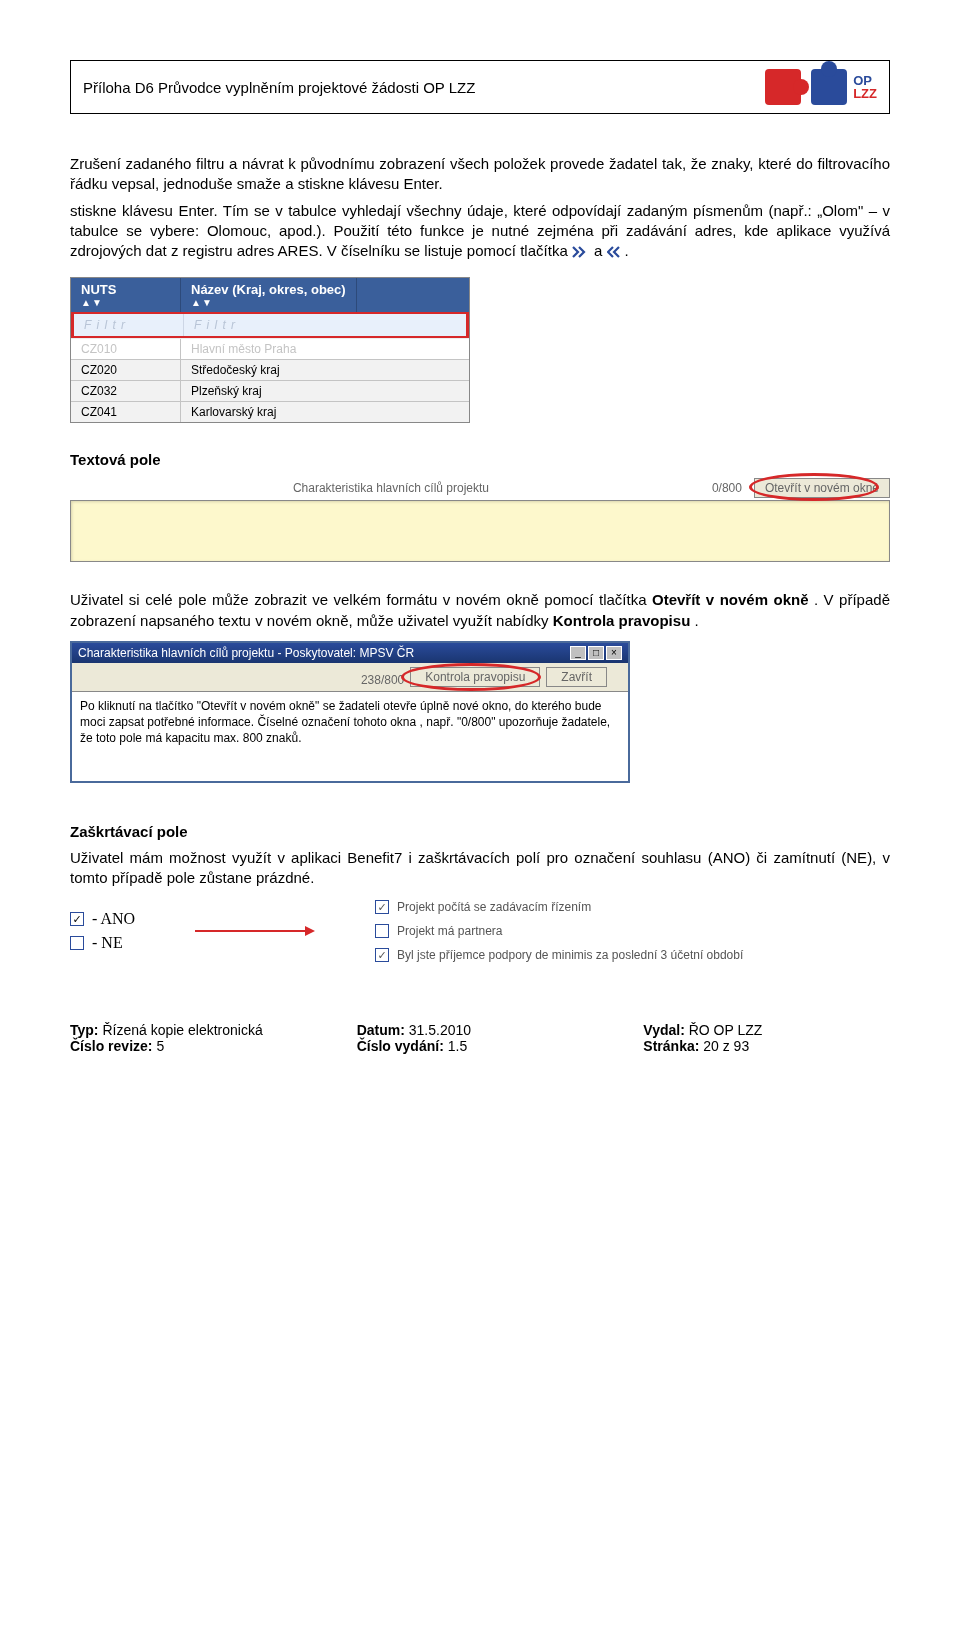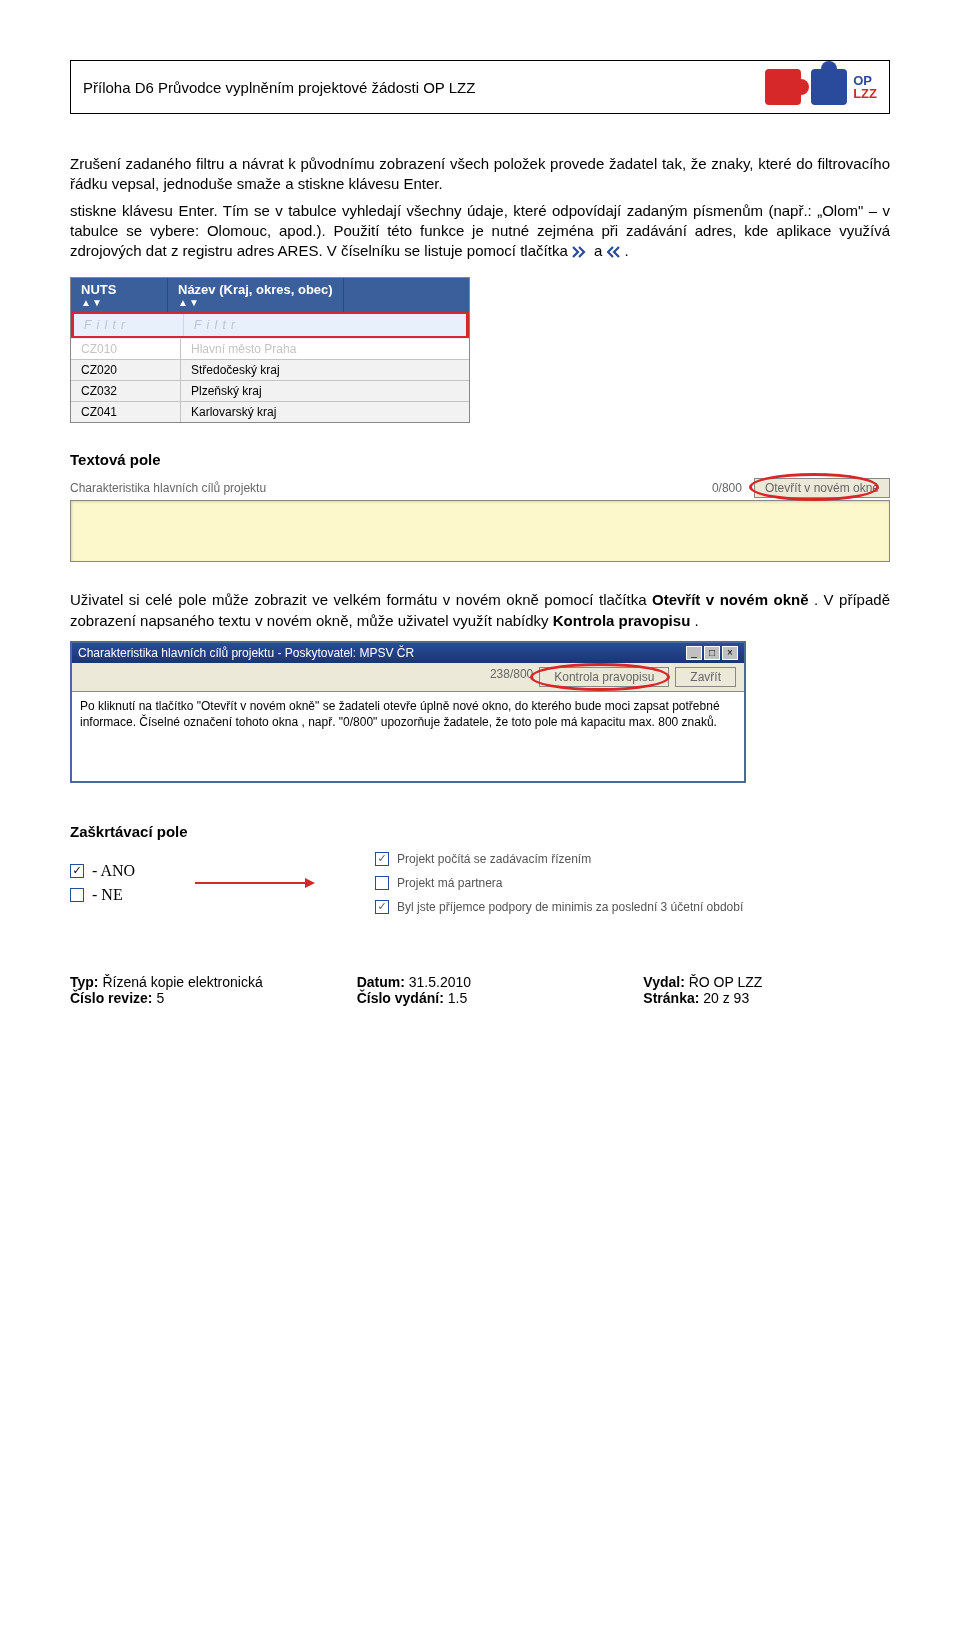--- a/index.html
+++ b/index.html
@@ -18,45 +18,45 @@
   p { margin: 6px 0; line-height: 1.35; }
   .bold { font-weight: bold; }
   .justify { text-align: justify; }
 
   .nav-icon { display: inline-block; vertical-align: middle; }
   .nav-icon svg { display: block; }
 
   .screenshot1 { margin: 16px 0 28px 0; border: 1px solid #888; width: 400px; }
   .scr1-header { background: #3a5f9b; color: #fff; font-weight: bold; font-size: 13px; display: flex; }
   .scr1-header > div { padding: 4px 10px; border-right: 1px solid #2d4a7a; }
-  .scr1-header .col1 { width: 97px; }
+  .scr1-header .col1 { width: 110px; }
   .scr1-header .sort { font-size: 10px; letter-spacing: 1px; }
   .scr1-filter-row { background: #e8f0fb; display: flex; border: 2px solid #d62829; border-left:3px solid #d62829; border-right:3px solid #d62829;}
   .scr1-filter-row > div { padding: 4px 10px; font-size: 12px; font-style: italic; color: #b8c4d6; letter-spacing: 1px; }
   .scr1-filter-row .col1 { width: 110px; border-right: 1px solid #cdd6e5; }
   .scr1-row { display: flex; background: #f2f2f2; border-top: 1px solid #c4c4c4; font-size: 12px; }
   .scr1-row > div { padding: 3px 10px; }
   .scr1-row .col1 { width: 110px; border-right: 1px solid #c4c4c4; }
   .scr1-row.ghost { color: #c4c4c4; background:#fff; border-top:1px solid #eee;}
 
-  .screenshot2 { margin: 10px 0 28px 0; }
+  .screenshot2 { margin: 10px 0 28px 0; text-align: center; }
   .scr2-top { display: flex; align-items: center; font-size: 12px; color: #666; padding-bottom: 2px; }
   .scr2-top .lbl { flex: 1; }
   .scr2-top .count { margin-right: 12px; }
   .scr2-btn { border: 1px solid #888; background: #ece9d8; padding: 2px 10px; font-size: 12px; position: relative; }
   .red-circle { position: absolute; border: 3px solid #d62829; border-radius: 50%; width: 130px; height: 28px; pointer-events: none; }
   .red-circle.c1 { top: -6px; left: -6px; }
   .red-circle.c2 { top: -5px; left: -10px; width: 140px; }
   .scr2-textarea { background: #fdf8cc; border: 1px solid #888; width: 100%; height: 62px; box-shadow: inset 1px 1px 3px rgba(0,0,0,.15); }
 
-  .screenshot3 { margin: 10px 0 40px 0; border: 2px solid #4a6a9b; width: 676px; }
+  .screenshot3 { margin: 10px 0 40px 0; border: 2px solid #4a6a9b; width: 560px; }
   .scr3-title { background: linear-gradient(#2a4b9b, #1a3570); color: #fff; font-size: 12px; padding: 3px 6px; display: flex; align-items: center; justify-content: space-between; }
   .scr3-title .winbtns { display: flex; gap: 2px; }
   .scr3-title .winbtn { width: 16px; height: 14px; background: #c0c0c0; border: 1px solid #fff; font-size: 10px; line-height: 12px; text-align: center; color: #000; }
-  .scr3-toolbar { background: #ece9d8; display: flex; justify-content: flex-end; align-items: flex-start; padding: 4px 8px; font-size: 12px; color: #666; gap: 6px; }
+  .scr3-toolbar { background: #ece9d8; display: flex; justify-content: flex-end; align-items: flex-end; padding: 4px 21px; font-size: 12px; color: #666; gap: 6px; }
   .scr3-btn { border: 1px solid #888; background: #ece9d8; padding: 2px 14px; font-size: 12px; position: relative; }
   .scr3-text { background: #fff; border-top: 1px solid #888; padding: 6px 8px; font-size: 12px; line-height: 1.35; min-height: 90px; }
 
   h3.sec { font-weight: bold; margin: 26px 0 8px 0; font-size: 15px; }
 
   .ano-ne { display: flex; gap: 60px; align-items: center; margin-top: 12px; }
   .checkboxes { display: flex; flex-direction: column; gap: 6px; font-size: 16px; font-family: 'Times New Roman', serif; }
   .checkboxes .row { display: flex; align-items: center; gap: 8px; }
   .chk { width: 14px; height: 14px; border: 1px solid #2a4b9b; background: #fff; display: flex; align-items: center; justify-content: center; font-size: 11px; line-height: 1; }
   .arrow-svg { width: 120px; height: 12px; }
@@ -169,20 +169,21 @@
       <span class="scr3-btn">
         <span>Kontrola pravopisu</span>
         <span class="red-circle c2"></span>
       </span>
       <span class="scr3-btn">Zavřít</span>
     </div>
     <div class="scr3-text">Po kliknutí na tlačítko "Otevřít v novém okně" se žadateli otevře úplně nové okno, do kterého bude moci zapsat potřebné informace. Číselné označení tohoto okna , např. "0/800" upozorňuje žadatele, že toto pole má kapacitu max. 800 znaků.</div>
   </div>
 
   <h3 class="sec">Zaškrtávací pole</h3>
+  <p class="justify">Uživatel mám možnost využít v aplikaci Benefit7 i zaškrtávacích polí pro označení souhlasu (ANO) či zamítnutí (NE), v tomto případě pole zůstane prázdné.</p>
 
   <div class="ano-ne">
     <div class="checkboxes">
       <div class="row">
         <span class="chk">✓</span>
         <span>- ANO</span>
       </div>
       <div class="row">
         <span class="chk"></span>
         <span>- NE</span>

